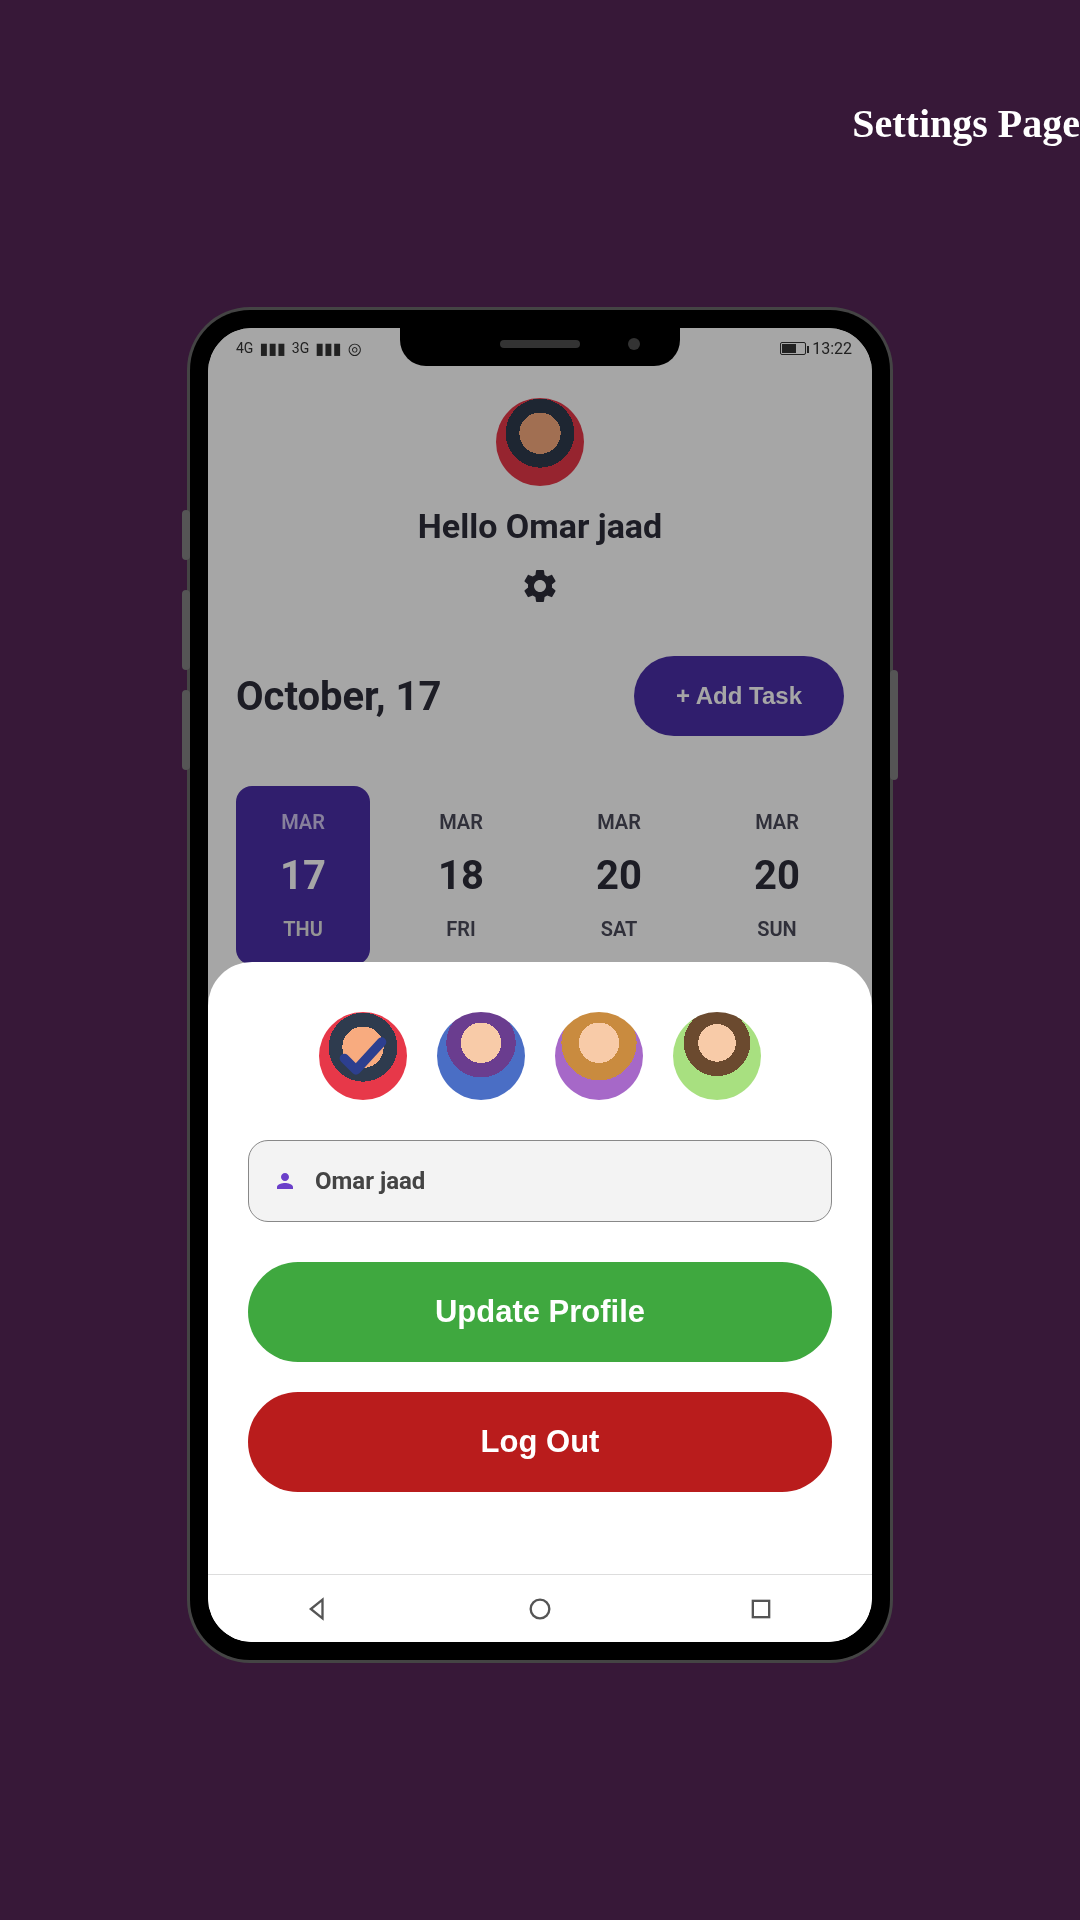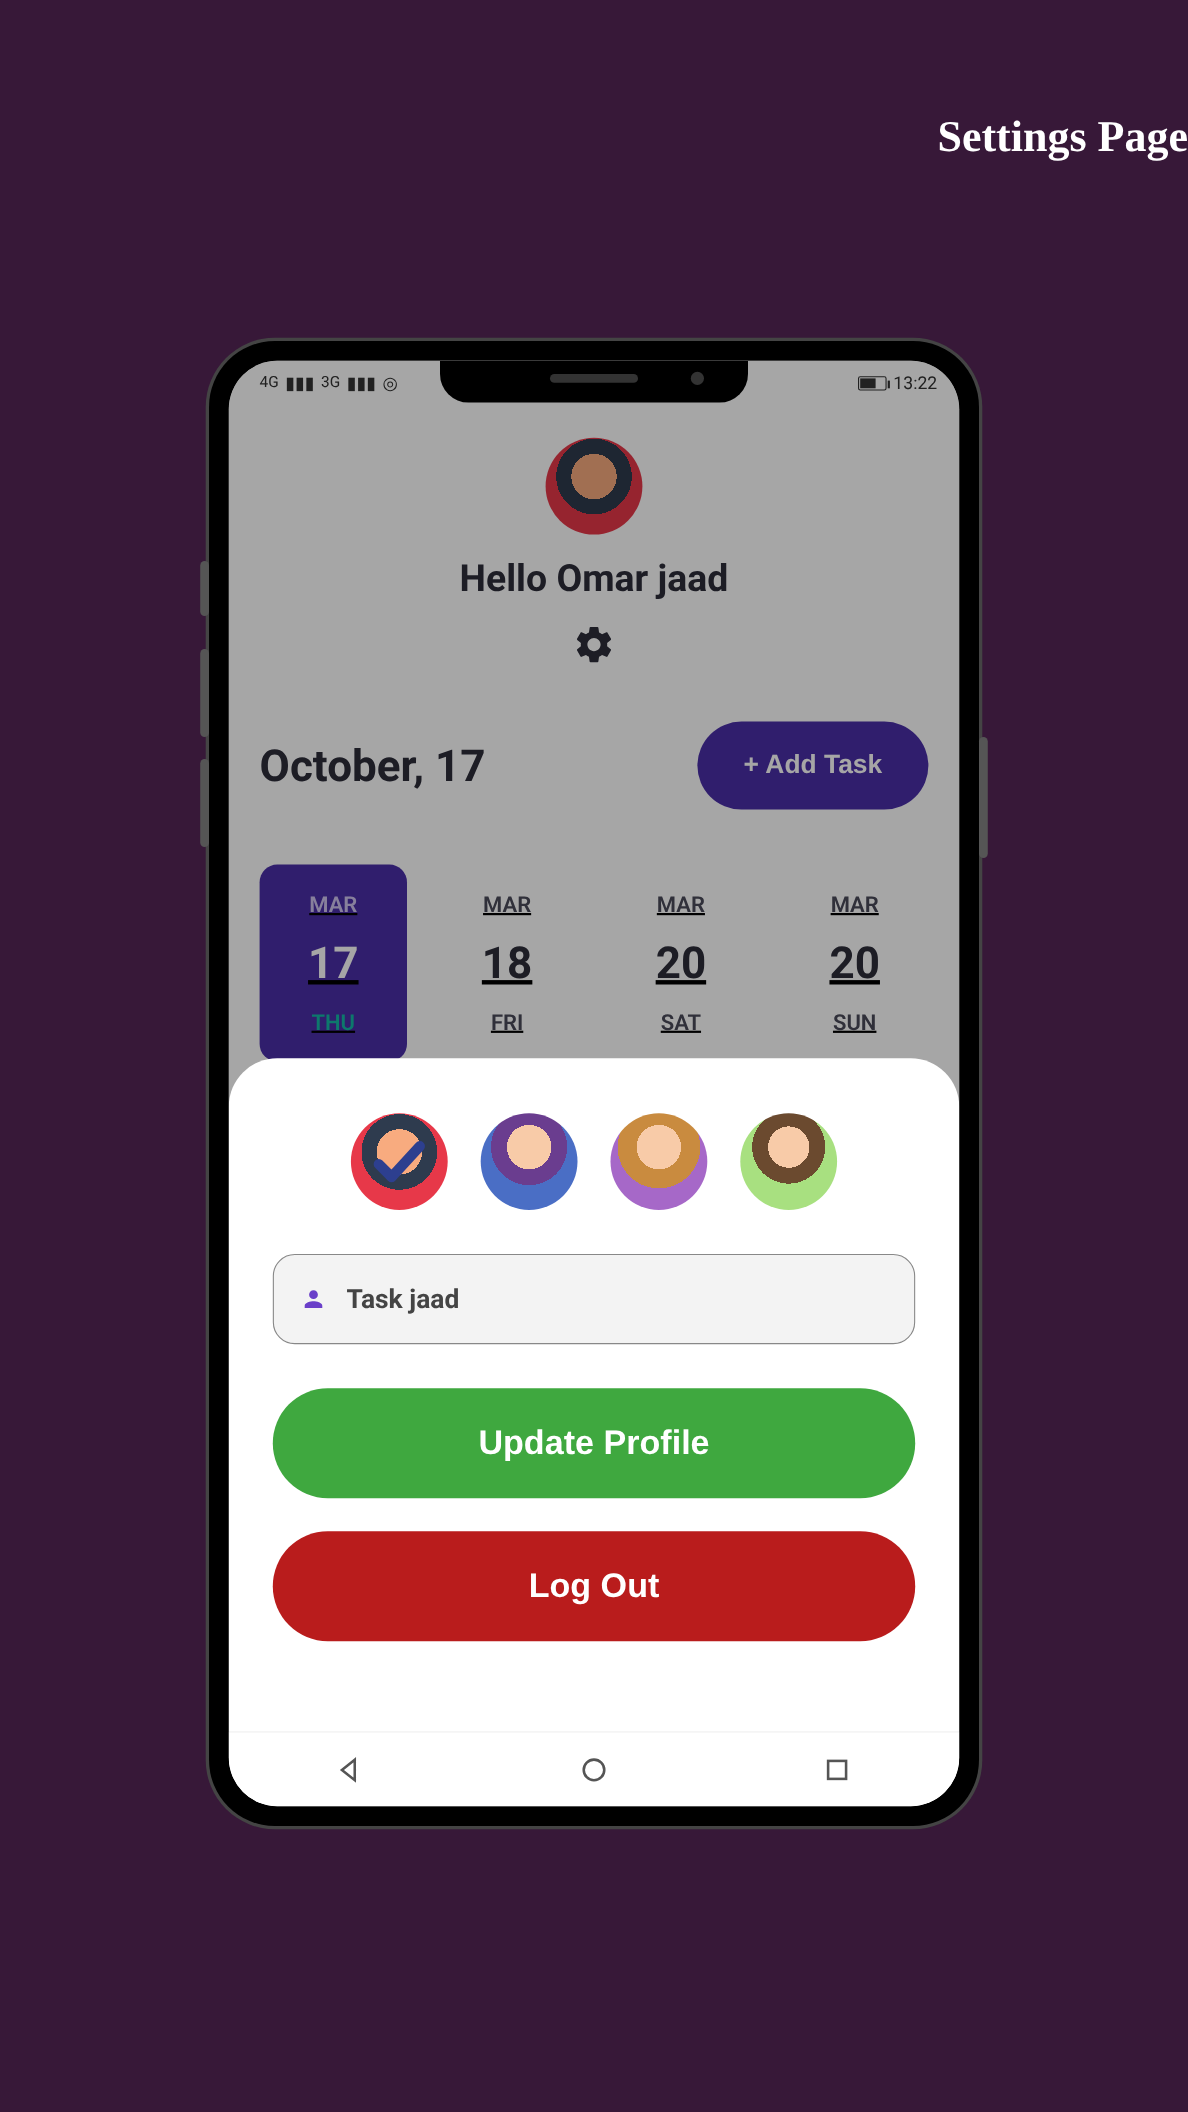--- a/index.html
+++ b/index.html
@@ -152,31 +152,30 @@
       margin-top: 50px;
     }
     .day-card {
       flex: 1;
       display: flex;
       flex-direction: column;
       align-items: center;
       gap: 18px;
       padding: 24px 16px;
       border-radius: 16px;
-      text-decoration: underline;
     }
     .day-card.active {
       background: #4a2fa8;
     }
     .day-month { font-size: 20px; font-weight: 600; color: #4a4a5a; }
     .day-card.active .day-month { color: #d0c5f0; }
     .day-num { font-size: 40px; font-weight: 700; color: #2d2d3a; }
     .day-card.active .day-num { color: #fff; }
     .day-name { font-size: 20px; font-weight: 600; color: #4a4a5a; }
-    .day-card.active .day-name { color: #14b8a6; }
+    .day-card.active .day-name { color: #e5e5e5; }
     .bottom-sheet {
       position: absolute;
       bottom: 0;
       left: 0;
       right: 0;
       background: #fff;
       border-radius: 44px 44px 44px 44px;
       padding: 50px 40px 120px;
       z-index: 5;
     }
@@ -338,21 +337,21 @@
         </div>
         <div class="avatar-opt a2"></div>
         <div class="avatar-opt a3"></div>
         <div class="avatar-opt a4"></div>
       </div>
 
       <div class="name-input">
         <svg class="person-icon" viewBox="0 0 24 24" fill="#6a3fc9">
           <path d="M12 12c2.21 0 4-1.79 4-4s-1.79-4-4-4-4 1.79-4 4 1.79 4 4 4zm0 2c-2.67 0-8 1.34-8 4v2h16v-2c0-2.66-5.33-4-8-4z"></path>
         </svg>
-        <span class="name-input-text">Task jaad</span>
+        <span class="name-input-text">Omar jaad</span>
       </div>
 
       <button class="btn btn-update">Update Profile</button>
       <button class="btn btn-logout">Log Out</button>
     </div>
 
     <div class="nav-bar">
       <svg viewBox="0 0 24 24">
           <path d="M15 4 L5 12 L15 20 Z" fill="none" stroke="#555" stroke-width="2"></path>
         </svg>

